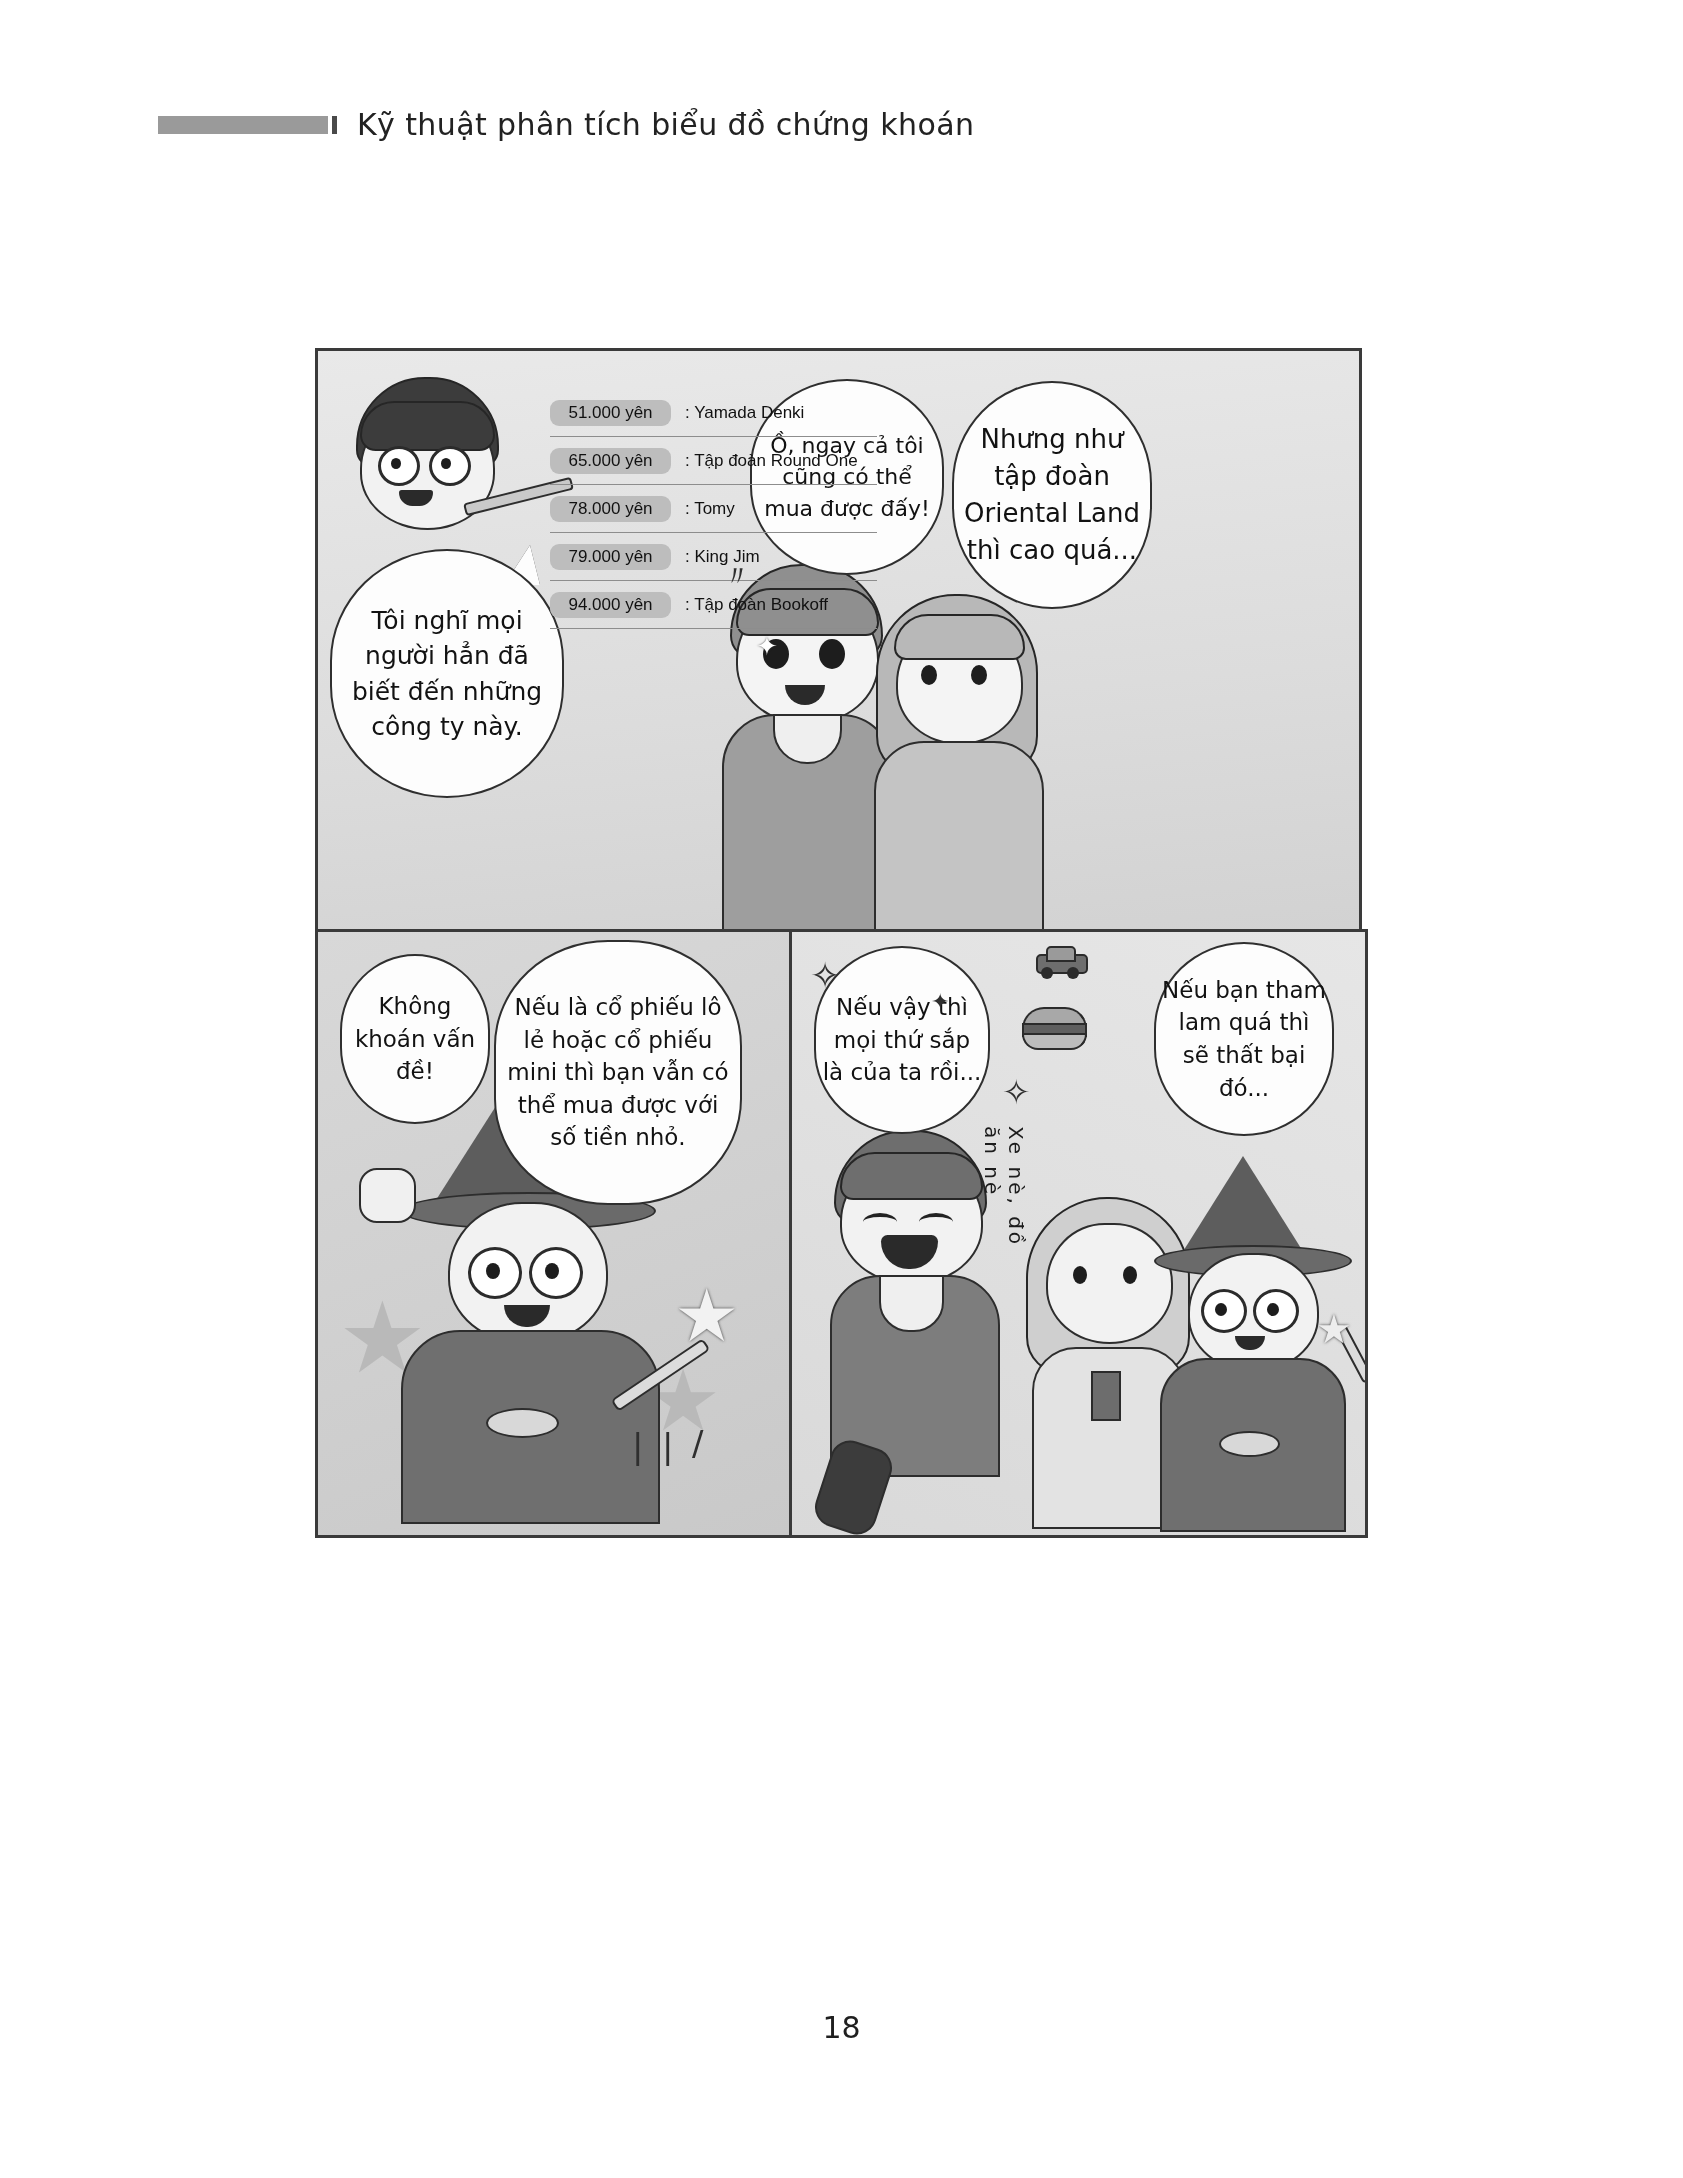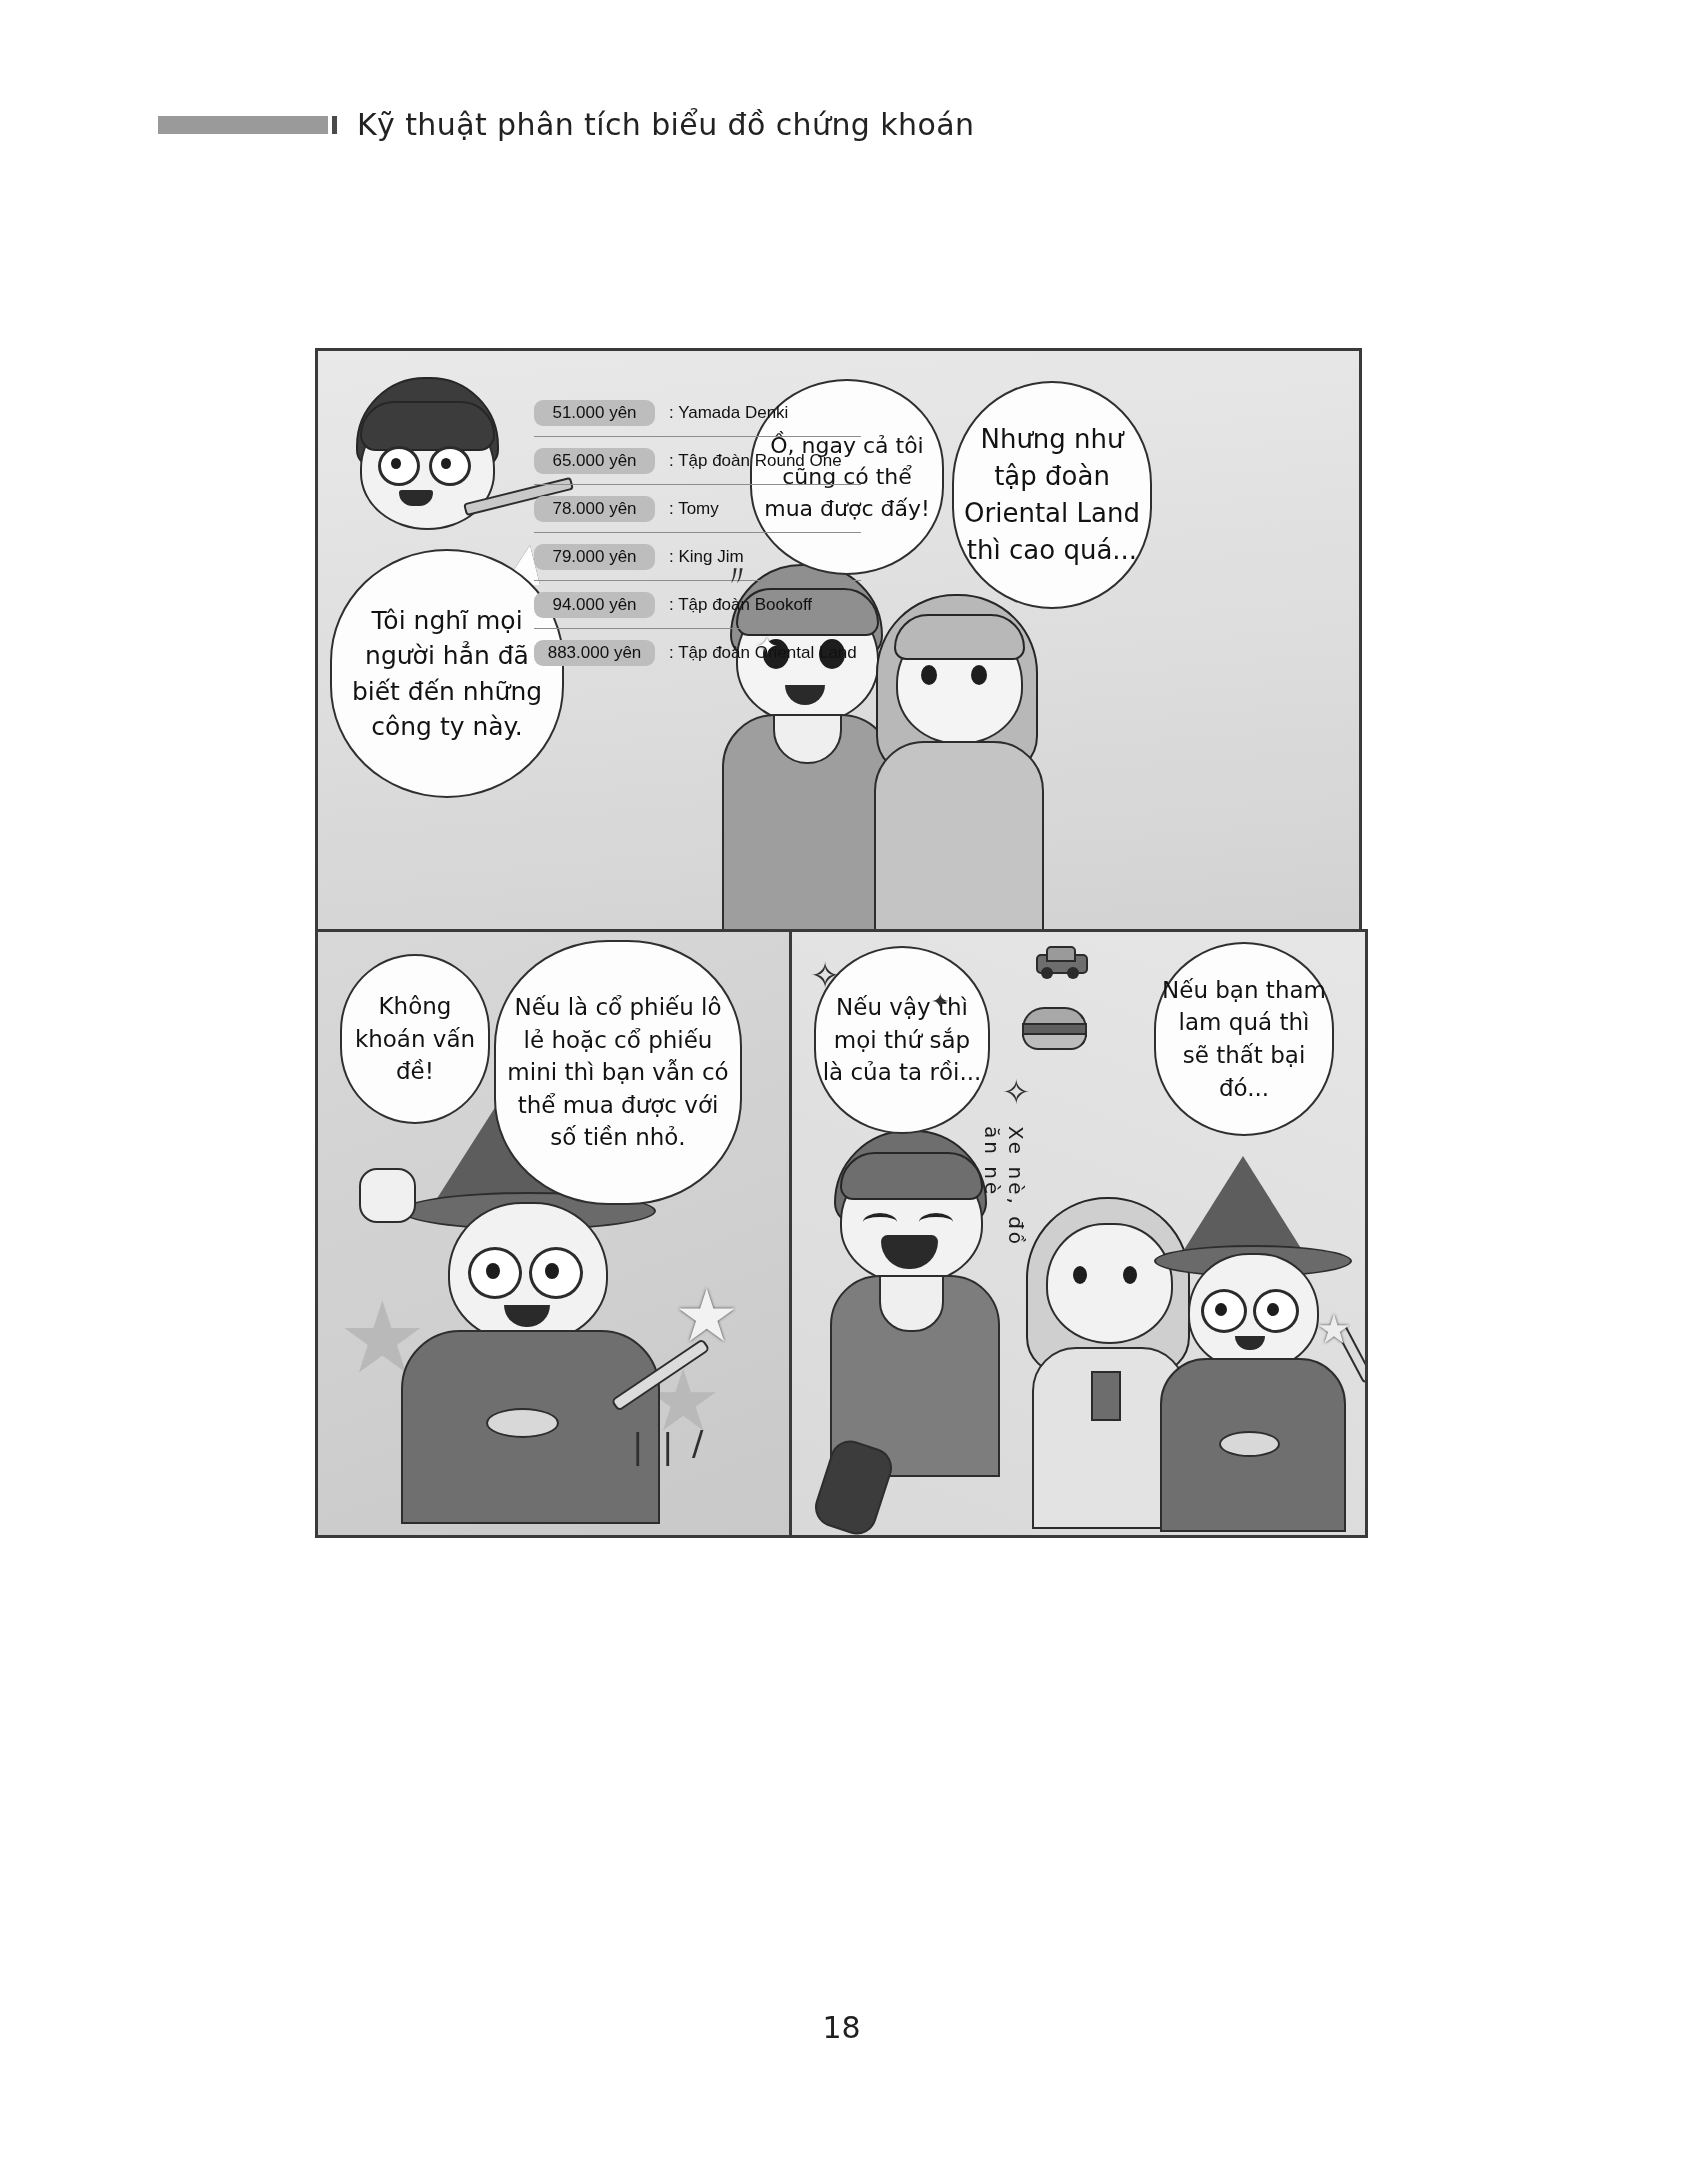--- a/index.html
+++ b/index.html
@@ -107,21 +107,21 @@
 
   .tail {
     position: absolute;
     width: 0; height: 0;
     z-index: 5;
   }
 
   
   .pricelist {
     position: absolute;
-    left: 216px;
+    left: 232px;
     top: 38px;
     width: 327px;
     z-index: 7;
   }
   .price-row {
     display: flex;
     align-items: center;
     height: 47px;
     border-bottom: 1.5px solid #8d8d8d;
   }
@@ -263,24 +263,20 @@
         <span class="price-name">: Tomy</span>
       </div>
       <div class="price-row">
         <span class="price-amt">79.000 yên</span>
         <span class="price-name">: King Jim</span>
       </div>
       <div class="price-row">
         <span class="price-amt">94.000 yên</span>
         <span class="price-name">: Tập đoàn Bookoff</span>
       </div>
-      <div class="price-row" style="border-bottom:none;">
-        <span class="price-amt">883.000 yên</span>
-        <span class="price-name">: Tập đoàn Oriental Land</span>
-      </div>
     </div>
 
     <div class="char" style="left:394px; top:213px; width:188px; height:366px;">
       <div class="hair" style="left:18px; top:0px; width:149px; height:91px; border-radius:74px 74px 24px 24px; background:#8f8f8f;"></div>
       <div class="head" style="left:24px; top:30px; width:139px; height:127px; background:#f4f4f4;"></div>
       <div class="hair" style="left:24px; top:24px; width:139px; height:44px; border-radius:69px 69px 26px 26px; background:#8f8f8f;"></div>
       <div class="eye" style="left:51px; top:75px; width:26px; height:30px;"></div>
       <div class="eye" style="left:107px; top:75px; width:26px; height:30px;"></div>
       <div class="mouth" style="left:73px; top:121px; width:40px; height:20px;"></div>
       <div class="body-shape" style="left:10px; top:150px; width:168px; height:213px; background:#9e9e9e; border-radius:53px 53px 0 0;"></div>

